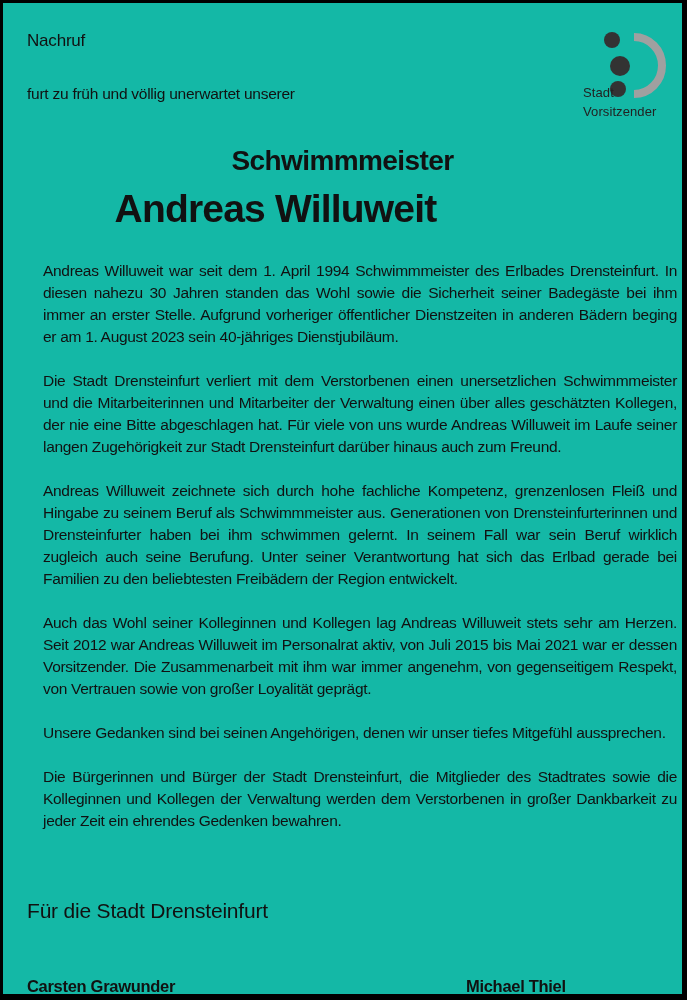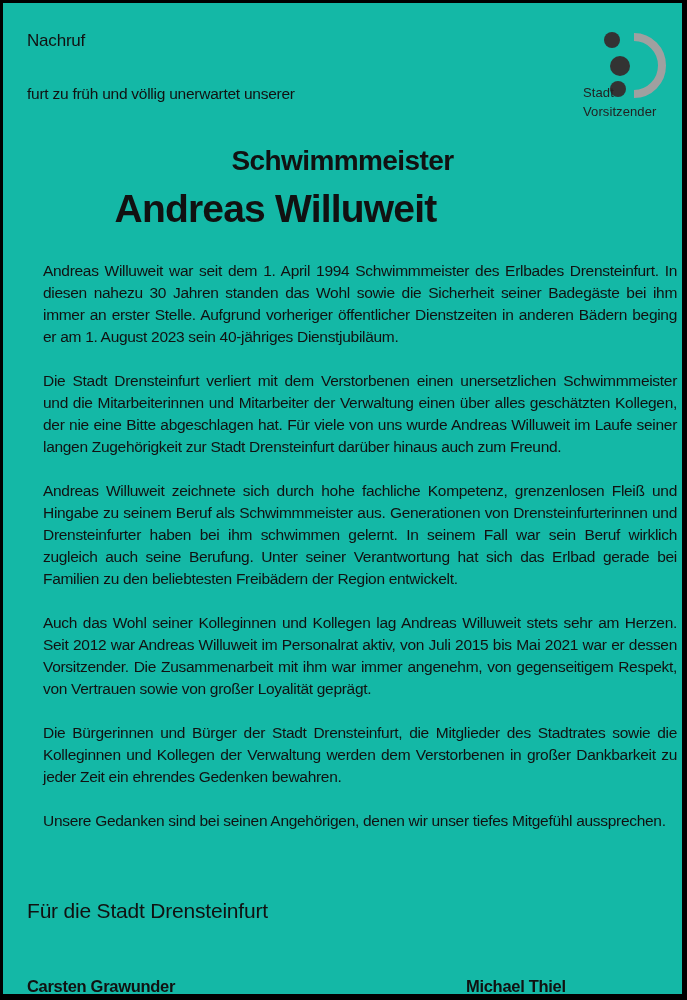--- a/index.html
+++ b/index.html
@@ -55,22 +55,22 @@
   </div>
 
   <div class="abs title-sub">Schwimmmeister</div>
   <div class="abs title-main">Andreas Willuweit</div>
 
   <div class="abs body">
     <p>Andreas Willuweit war seit dem 1. April 1994 Schwimmmeister des Erlbades Drenstein­furt. In diesen nahezu 30 Jahren standen das Wohl sowie die Sicherheit seiner Badegäste bei ihm immer an erster Stelle. Aufgrund vorheriger öffentlicher Dienstzeiten in anderen Bädern beging er am 1. August 2023 sein 40-jähriges Dienstjubiläum.</p>
     <p>Die Stadt Drensteinfurt verliert mit dem Verstorbenen einen unersetzlichen Schwimm­meister und die Mitarbeiterinnen und Mitarbeiter der Verwaltung einen über alles ge­schätzten Kollegen, der nie eine Bitte abgeschlagen hat. Für viele von uns wurde Andreas Willuweit im Laufe seiner langen Zugehörigkeit zur Stadt Drensteinfurt darüber hinaus auch zum Freund.</p>
     <p>Andreas Willuweit zeichnete sich durch hohe fachliche Kompetenz, grenzenlosen Fleiß und Hingabe zu seinem Beruf als Schwimmmeister aus. Generationen von Drenstein­furterinnen und Drensteinfurter haben bei ihm schwimmen gelernt. In seinem Fall war sein Beruf wirklich zugleich auch seine Berufung. Unter seiner Verantwortung hat sich das Erlbad gerade bei Familien zu den beliebtesten Freibädern der Region entwickelt.</p>
     <p>Auch das Wohl seiner Kolleginnen und Kollegen lag Andreas Willuweit stets sehr am Herzen. Seit 2012 war Andreas Willuweit im Personalrat aktiv, von Juli 2015 bis Mai 2021 war er dessen Vorsitzender. Die Zusammenarbeit mit ihm war immer an­genehm, von gegenseitigem Respekt, von Vertrauen sowie von großer Loyalität geprägt.</p>
+    <p>Unsere Gedanken sind bei seinen Angehörigen, denen wir unser tiefes Mitgefühl aus­sprechen.</p>
     <p>Die Bürgerinnen und Bürger der Stadt Drensteinfurt, die Mitglieder des Stadtrates so­wie die Kolleginnen und Kollegen der Verwaltung werden dem Verstorbenen in großer Dankbarkeit zu jeder Zeit ein ehrendes Gedenken bewahren.</p>
-    <p>Unsere Gedanken sind bei seinen Angehörigen, denen wir unser tiefes Mitgefühl aus­sprechen.</p>
   </div>
 
   <div class="abs closing">Für die Stadt Drensteinfurt</div>
 
   <div class="abs sig sig-left">
     <div class="name">Carsten Grawunder</div>
     <div class="role">Bürgermeister</div>
   </div>
 
   <div class="abs sig sig-right">

